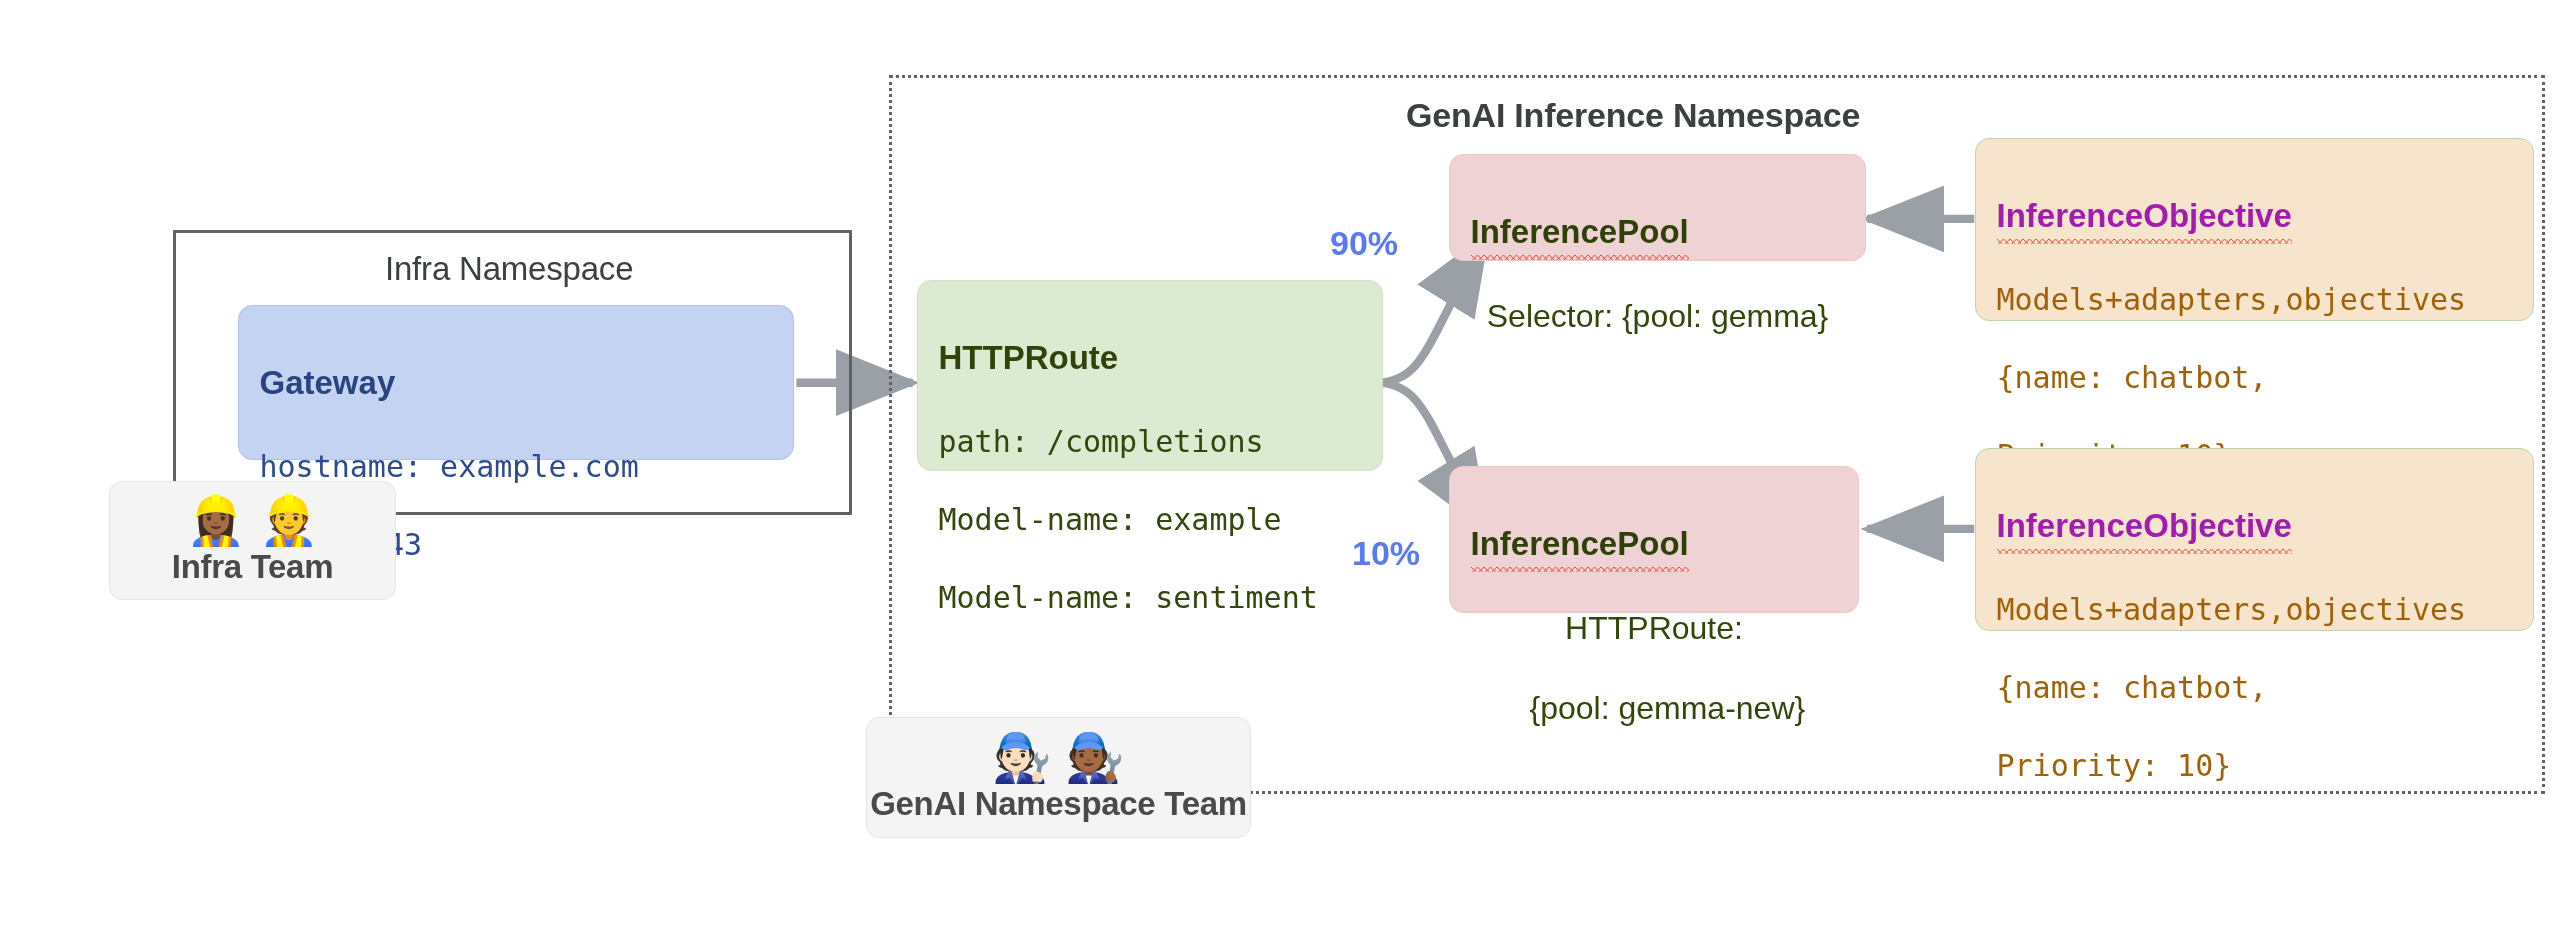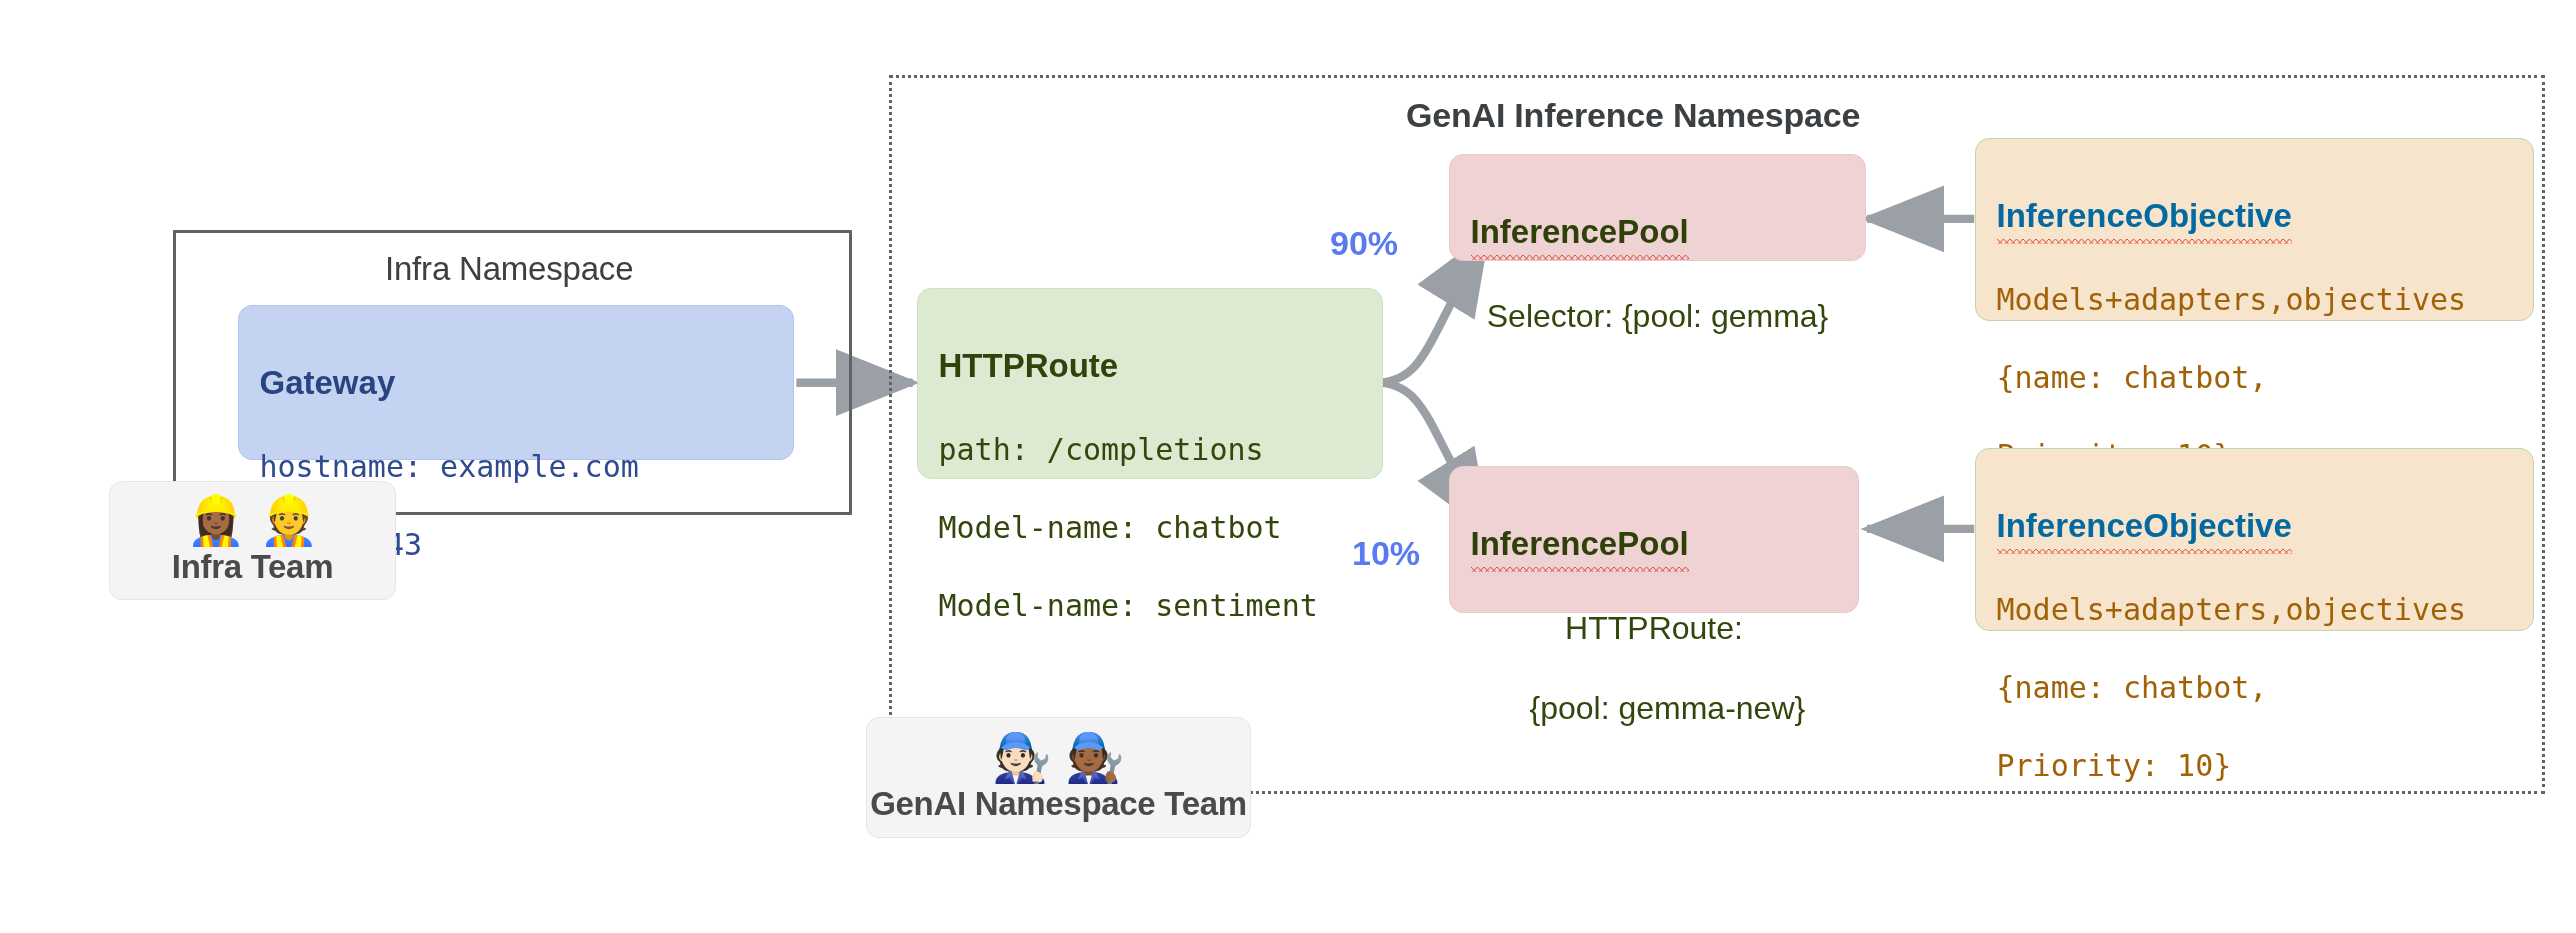--- a/index.html
+++ b/index.html
@@ -98,21 +98,21 @@
     color: #2f4008;
   }
   .card-pool .ttl { color: #2f4008; }
   .card-pool .body-sans { color: #33460b; text-align: center; }
 
   .card-objective {
     background: #f6e4cd;
     border: 1.9px solid #bdd6ae;
     color: #2f4008;
   }
-  .card-objective .ttl { color: #0369a1; }
+  .card-objective .ttl { color: #a21caf; }
   .card-objective .body { color: #a16207; }
 
   
   .squiggle {
     position: relative;
     display: inline-block;
   }
   .squiggle::after {
     content: "";
     position: absolute;
@@ -193,24 +193,24 @@
 
 <div class="abs ns-solid" style="left:173px; top:230px; width:679px; height:285px;"></div>
 <div class="ns-title" style="left:385px; top:250px;">Infra Namespace</div>
 
 <div class="abs card card-gateway" style="left:238px; top:305px; width:556px; height:155px;">
   <span class="ttl">Gateway</span>
   <span class="body">hostname: example.com</span>
   <span class="body">port: 443</span>
 </div>
 
-<div class="abs card card-route" style="left:917px; top:288px; width:466px; height:191px;">
+<div class="abs card card-route" style="left:917px; top:280px; width:466px; height:191px;">
   <span class="ttl">HTTPRoute</span>
   <span class="body">path: /completions</span>
-  <span class="body">Model-name: chatbot</span>
+  <span class="body">Model-name: example</span>
   <span class="body">Model-name: sentiment</span>
 </div>
 
 <div class="edge-label" style="left:1330px; top:224px;">90%</div>
 <div class="edge-label" style="left:1352px; top:534px;">10%</div>
 
 <div class="abs card card-pool" style="left:1449px; top:154px; width:417px; height:107px;">
   <span class="ttl"><span class="squiggle">InferencePool</span></span>
   <span class="body-sans">Selector: {pool: gemma}</span>
 </div>

